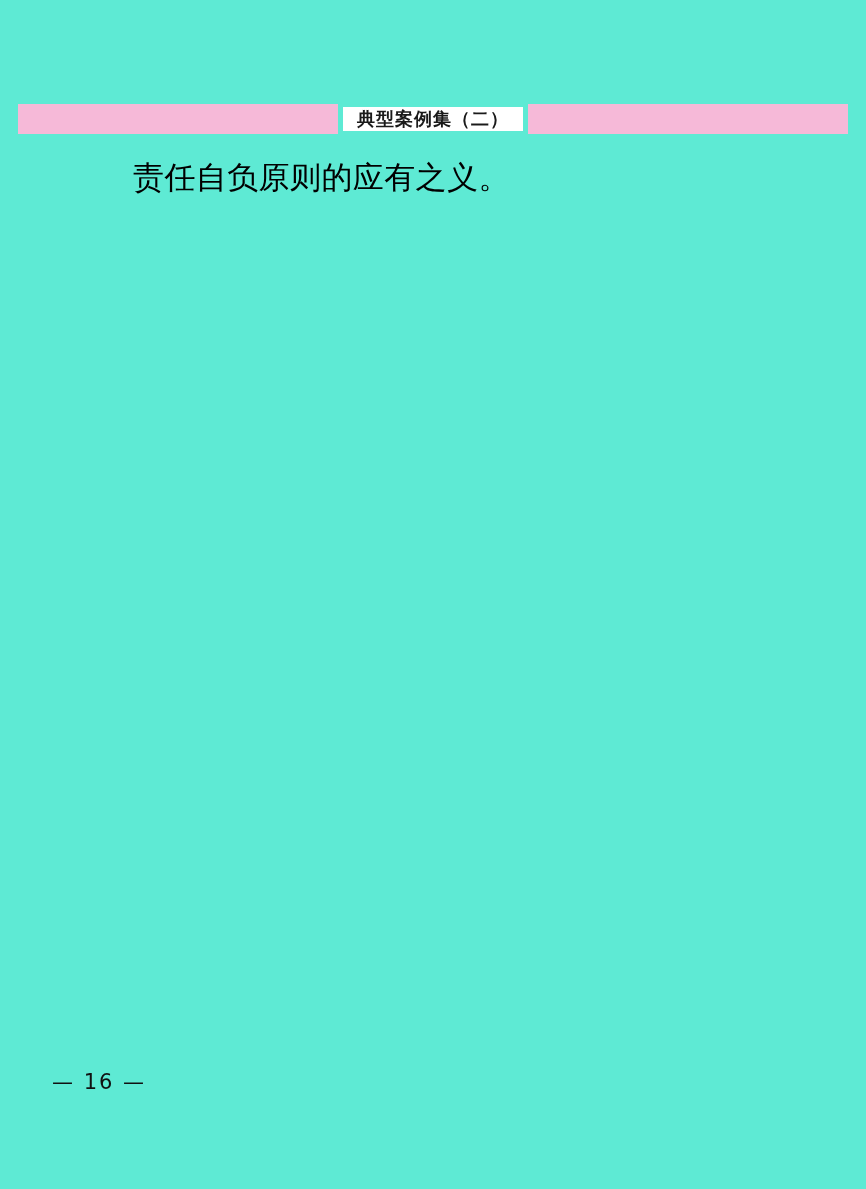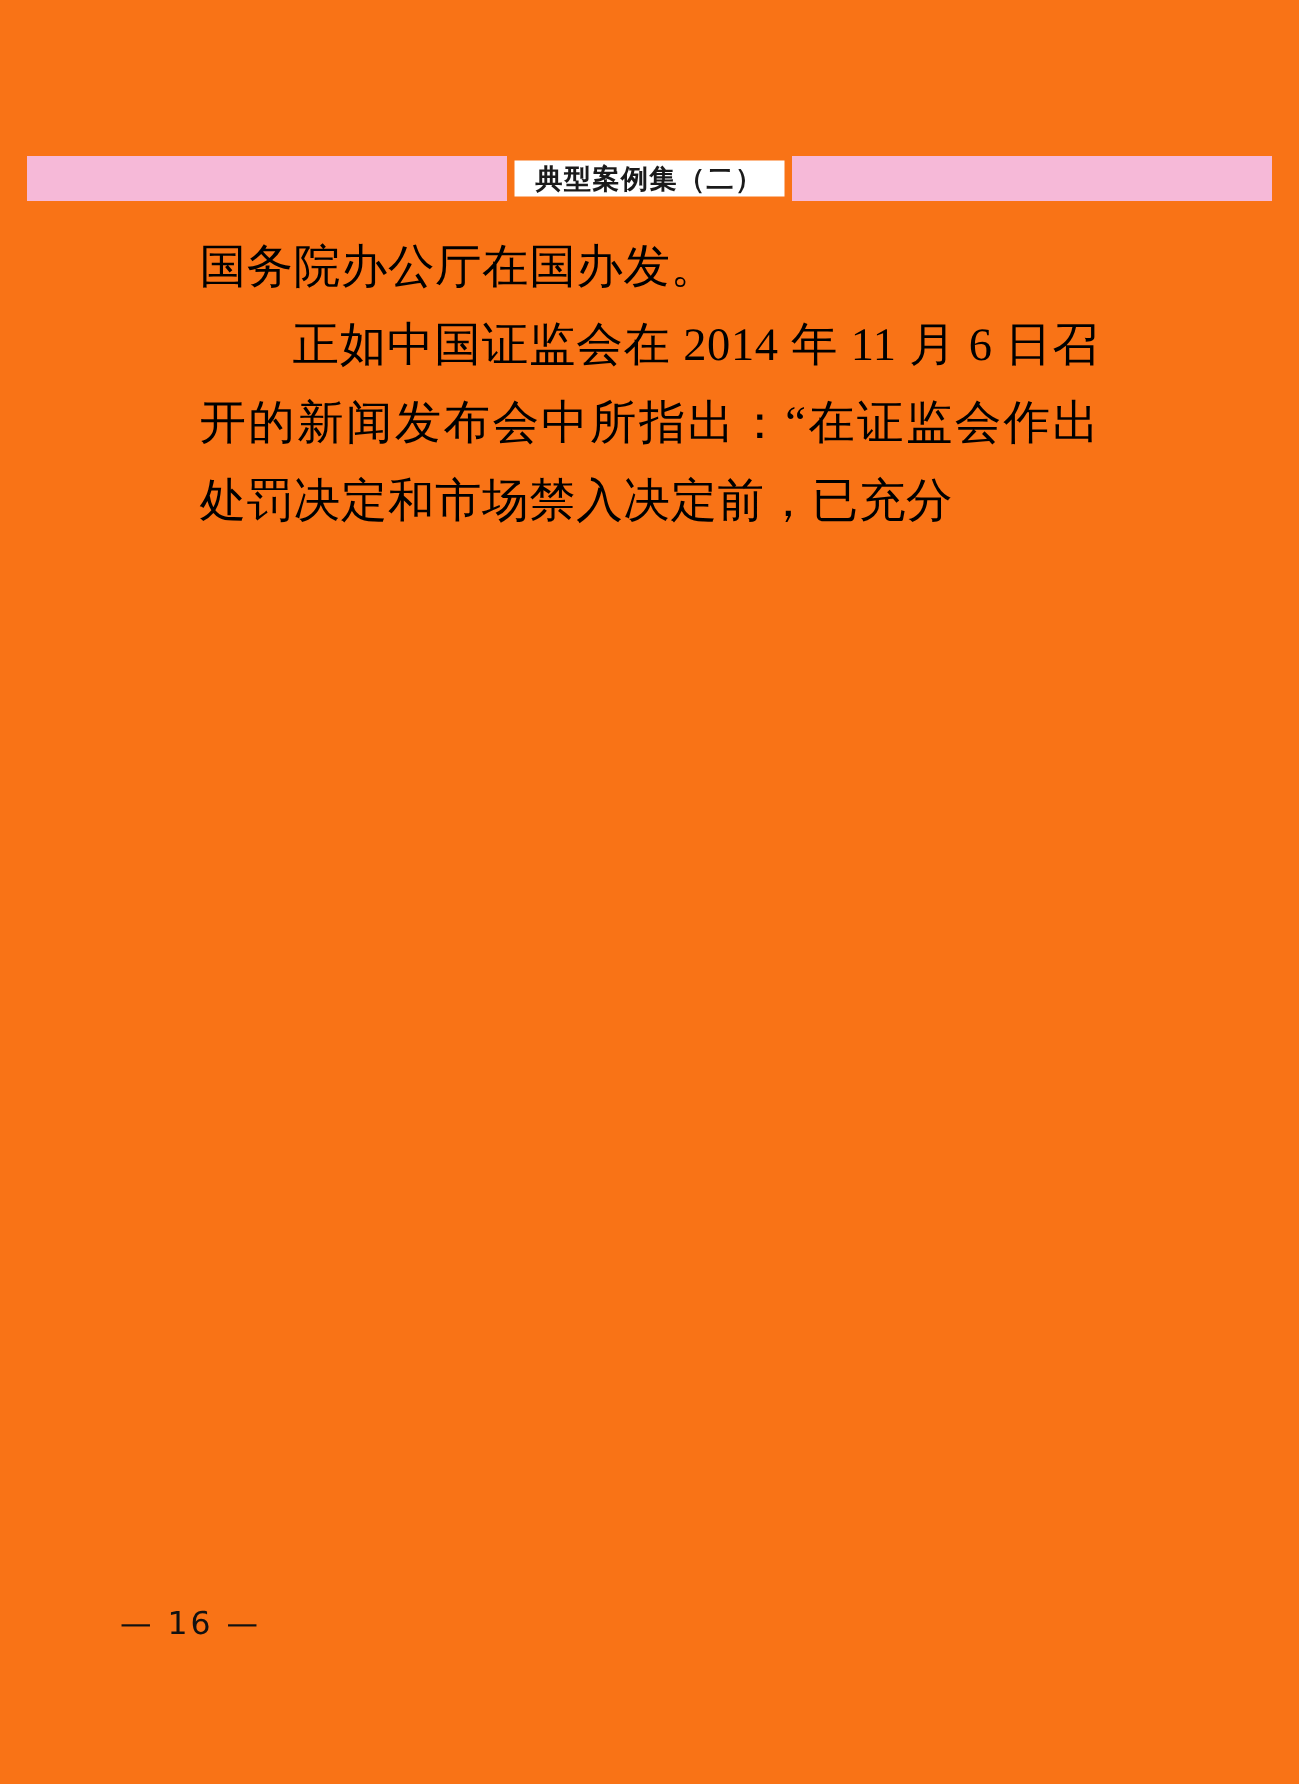--- a/index.html
+++ b/index.html
@@ -15,21 +15,21 @@
     position: relative;
     overflow: hidden;
   }
 
   .page {
     position: absolute;
     left: 0;
     top: 0;
     width: 866px;
     height: 1189px;
-    background: #f97316;
+    background: #5eead4;
   }
 
   
   .header {
     position: absolute;
     left: 0;
     top: 104px;
     width: 866px;
     height: 30px;
     display: flex;
@@ -83,21 +83,21 @@
     text-indent: 62px;
   }
 
   
   .footer {
     position: absolute;
     left: 0;
     top: 1070px;
     width: 866px;
     text-align: left;
-    padding-left: 80px;
+    padding-left: 52px;
     box-sizing: border-box;
   }
   .page-number {
     font-family: "DejaVu Sans", "Liberation Sans", sans-serif;
     font-size: 21px;
     color: #111111;
     letter-spacing: 2px;
   }
 </style>
 </head>
@@ -105,21 +105,20 @@
 
 <div class="page">
 
   <div class="header">
     <div class="header-bar left"></div>
     <div class="header-bar right"></div>
     <div class="header-title">典型案例集（二）</div>
   </div>
 
   <div class="content">
-    <p class="para">国务院办公厅在国办发。</p>
-    <p class="para indent">正如中国证监会在 2014 年 11 月 6 日召开的新闻发布会中所指出：“在证监会作出处罚决定和市场禁入决定前，已充分</p>
+    <p class="para">责任自负原则的应有之义。</p>
   </div>
 
   <div class="footer">
     <span class="page-number">— 16 —</span>
   </div>
 
 </div>
 
 </body></html>

